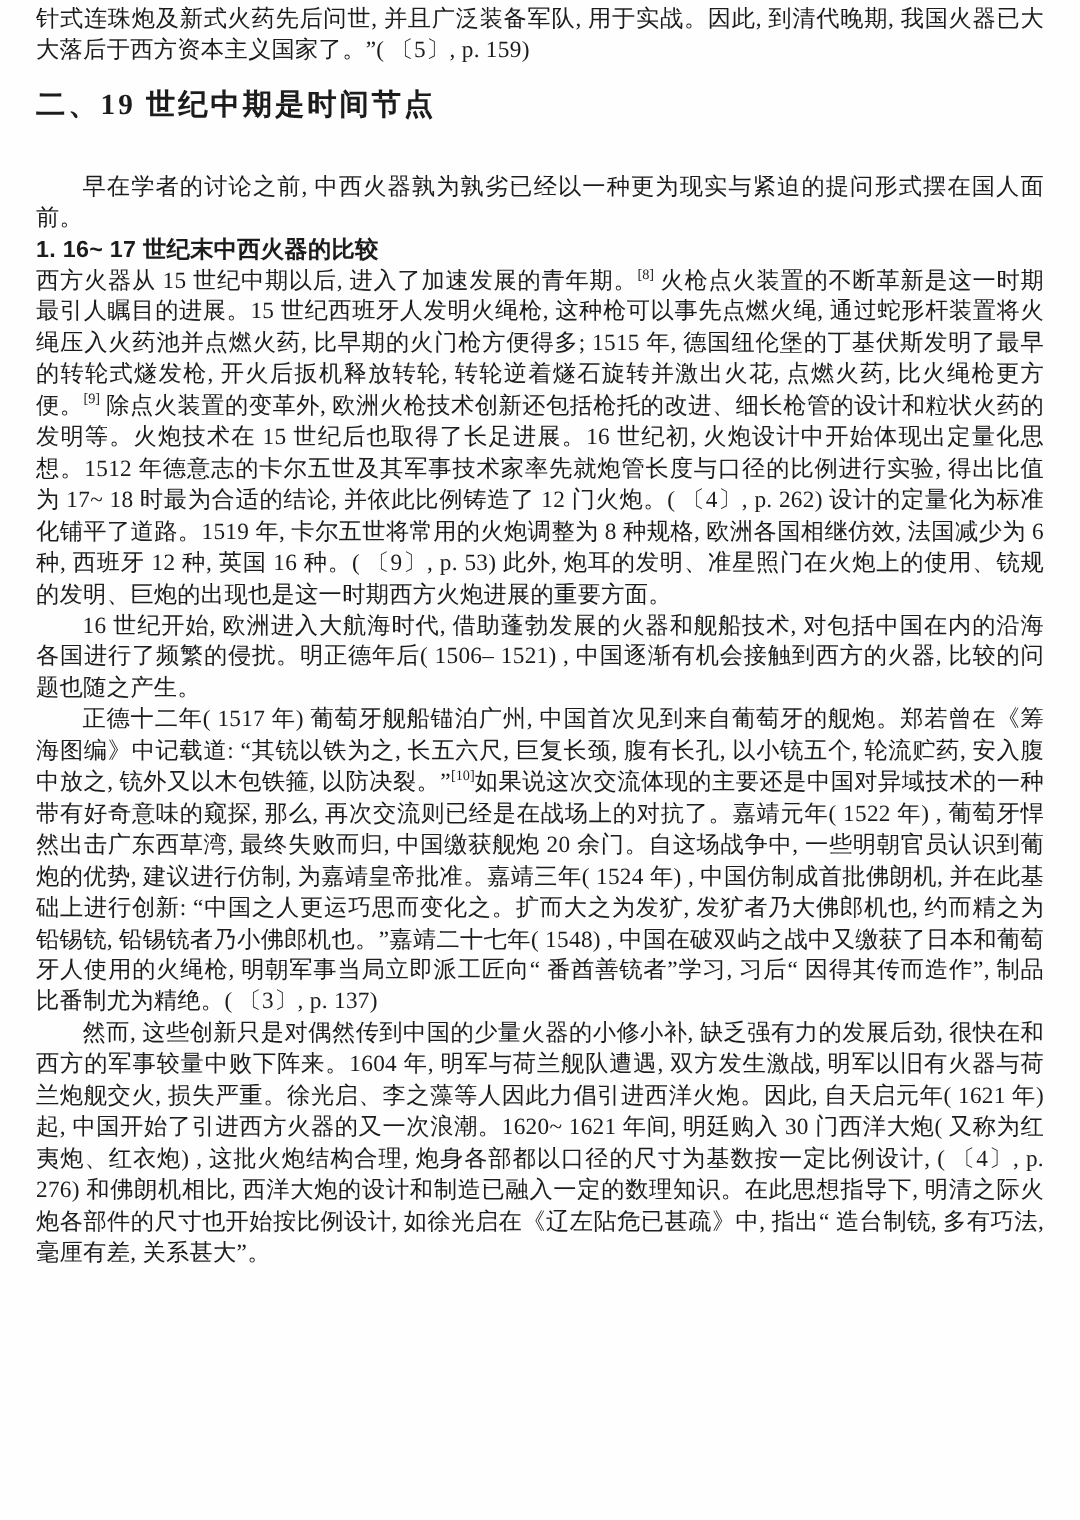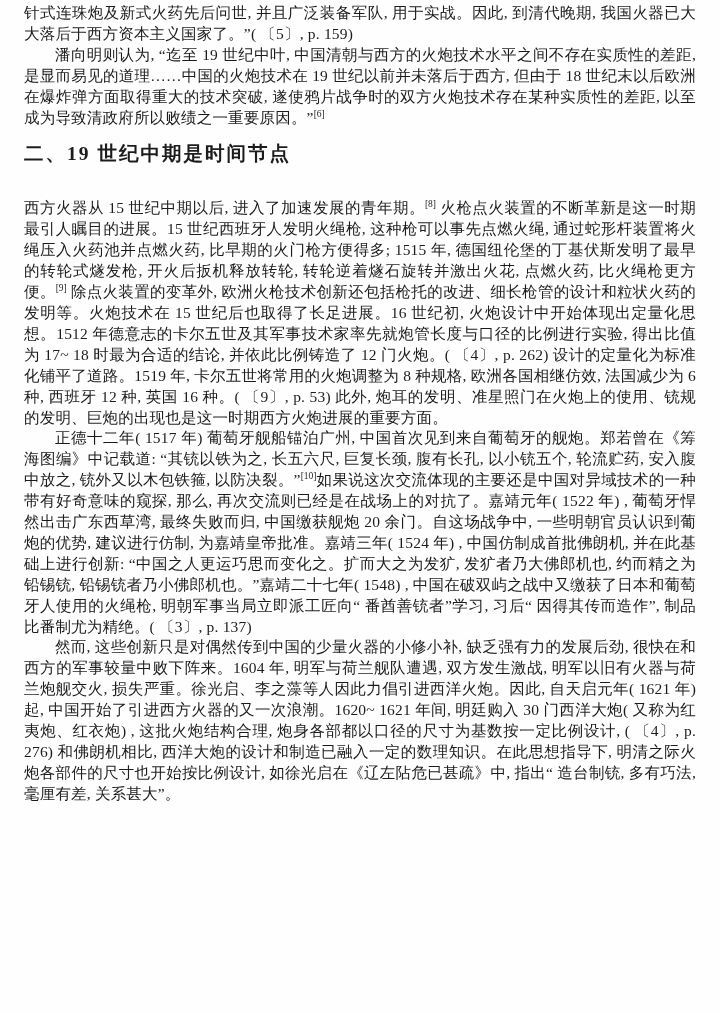--- a/index.html
+++ b/index.html
@@ -52,19 +52,21 @@
     vertical-align: super;
     letter-spacing: 0;
   }
 </style>
 </head>
 <body>
 
 <div class="page" style="background: rgb(254, 254, 254); color: rgb(28, 28, 28);">
   <div>
       <p class="para"><span>针式连珠炮及新式火药先后问世, 并且广泛装备军队, 用于实战。因此, 到清代晚期, 我国火器已大大落后于西方资本主义国家了。”( 〔5〕, p. 159)</span></p>
-      <p class="para indent"><span>潘向明则认为, “迄至 19 世纪中叶, 中国清朝与西方的火炮技术水平之间不存在实质性的差距, 是显而易见的道理……中国的火炮技术在 19 世纪以前并未落后于西方, 但由于 18 世纪末以后欧洲在爆炸弹方面取得重大的技术突破, 遂使鸦片战争时的双方火炮技术存在某种实质性的差距, 以至成为导致清政府所以败绩之一重要原因。”</span><sup class="fnref">[6]</sup></p>
       <h2 class="section-heading"><span>二、19 世纪中期是时间节点</span></h2>
+      <p class="para indent"><span>早在学者的讨论之前, 中西火器孰为孰劣已经以一种更为现实与紧迫的提问形式摆在国人面前。</span></p>
+      <h3 class="sub-heading"><span>1. 16~ 17 世纪末中西火器的比较</span></h3>
       <p class="para"><span>西方火器从 15 世纪中期以后, 进入了加速发展的青年期。</span><sup class="fnref">[8]</sup><span> 火枪点火装置的不断革新是这一时期最引人瞩目的进展。15 世纪西班牙人发明火绳枪, 这种枪可以事先点燃火绳, 通过蛇形杆装置将火绳压入火药池并点燃火药, 比早期的火门枪方便得多; 1515 年, 德国纽伦堡的丁基伏斯发明了最早的转轮式燧发枪, 开火后扳机释放转轮, 转轮逆着燧石旋转并激出火花, 点燃火药, 比火绳枪更方便。</span><sup class="fnref">[9]</sup><span> 除点火装置的变革外, 欧洲火枪技术创新还包括枪托的改进、细长枪管的设计和粒状火药的发明等。火炮技术在 15 世纪后也取得了长足进展。16 世纪初, 火炮设计中开始体现出定量化思想。1512 年德意志的卡尔五世及其军事技术家率先就炮管长度与口径的比例进行实验, 得出比值为 17~ 18 时最为合适的结论, 并依此比例铸造了 12 门火炮。( 〔4〕, p. 262) 设计的定量化为标准化铺平了道路。1519 年, 卡尔五世将常用的火炮调整为 8 种规格, 欧洲各国相继仿效, 法国减少为 6 种, 西班牙 12 种, 英国 16 种。( 〔9〕, p. 53) 此外, 炮耳的发明、准星照门在火炮上的使用、铳规的发明、巨炮的出现也是这一时期西方火炮进展的重要方面。</span></p>
+      <p class="para indent"><span>16 世纪开始, 欧洲进入大航海时代, 借助蓬勃发展的火器和舰船技术, 对包括中国在内的沿海各国进行了频繁的侵扰。明正德年后( 1506– 1521) , 中国逐渐有机会接触到西方的火器, 比较的问题也随之产生。</span></p>
       <p class="para indent"><span>正德十二年( 1517 年) 葡萄牙舰船锚泊广州, 中国首次见到来自葡萄牙的舰炮。郑若曾在《筹海图编》中记载道: “其铳以铁为之, 长五六尺, 巨复长颈, 腹有长孔, 以小铳五个, 轮流贮药, 安入腹中放之, 铳外又以木包铁箍, 以防决裂。”</span><sup class="fnref">[10]</sup><span>如果说这次交流体现的主要还是中国对异域技术的一种带有好奇意味的窥探, 那么, 再次交流则已经是在战场上的对抗了。嘉靖元年( 1522 年) , 葡萄牙悍然出击广东西草湾, 最终失败而归, 中国缴获舰炮 20 余门。自这场战争中, 一些明朝官员认识到葡炮的优势, 建议进行仿制, 为嘉靖皇帝批准。嘉靖三年( 1524 年) , 中国仿制成首批佛朗机, 并在此基础上进行创新: “中国之人更运巧思而变化之。扩而大之为发犷, 发犷者乃大佛郎机也, 约而精之为铅锡铳, 铅锡铳者乃小佛郎机也。”嘉靖二十七年( 1548) , 中国在破双屿之战中又缴获了日本和葡萄牙人使用的火绳枪, 明朝军事当局立即派工匠向“ 番酋善铳者”学习, 习后“ 因得其传而造作”, 制品比番制尤为精绝。( 〔3〕, p. 137)</span></p>
       <p class="para indent"><span>然而, 这些创新只是对偶然传到中国的少量火器的小修小补, 缺乏强有力的发展后劲, 很快在和西方的军事较量中败下阵来。1604 年, 明军与荷兰舰队遭遇, 双方发生激战, 明军以旧有火器与荷兰炮舰交火, 损失严重。徐光启、李之藻等人因此力倡引进西洋火炮。因此, 自天启元年( 1621 年) 起, 中国开始了引进西方火器的又一次浪潮。1620~ 1621 年间, 明廷购入 30 门西洋大炮( 又称为红夷炮、红衣炮) , 这批火炮结构合理, 炮身各部都以口径的尺寸为基数按一定比例设计, ( 〔4〕, p. 276) 和佛朗机相比, 西洋大炮的设计和制造已融入一定的数理知识。在此思想指导下, 明清之际火炮各部件的尺寸也开始按比例设计, 如徐光启在《辽左阽危已甚疏》中, 指出“ 造台制铳, 多有巧法, 毫厘有差, 关系甚大”。</span></p>
     </div>
 </div>
 
 </body></html>

